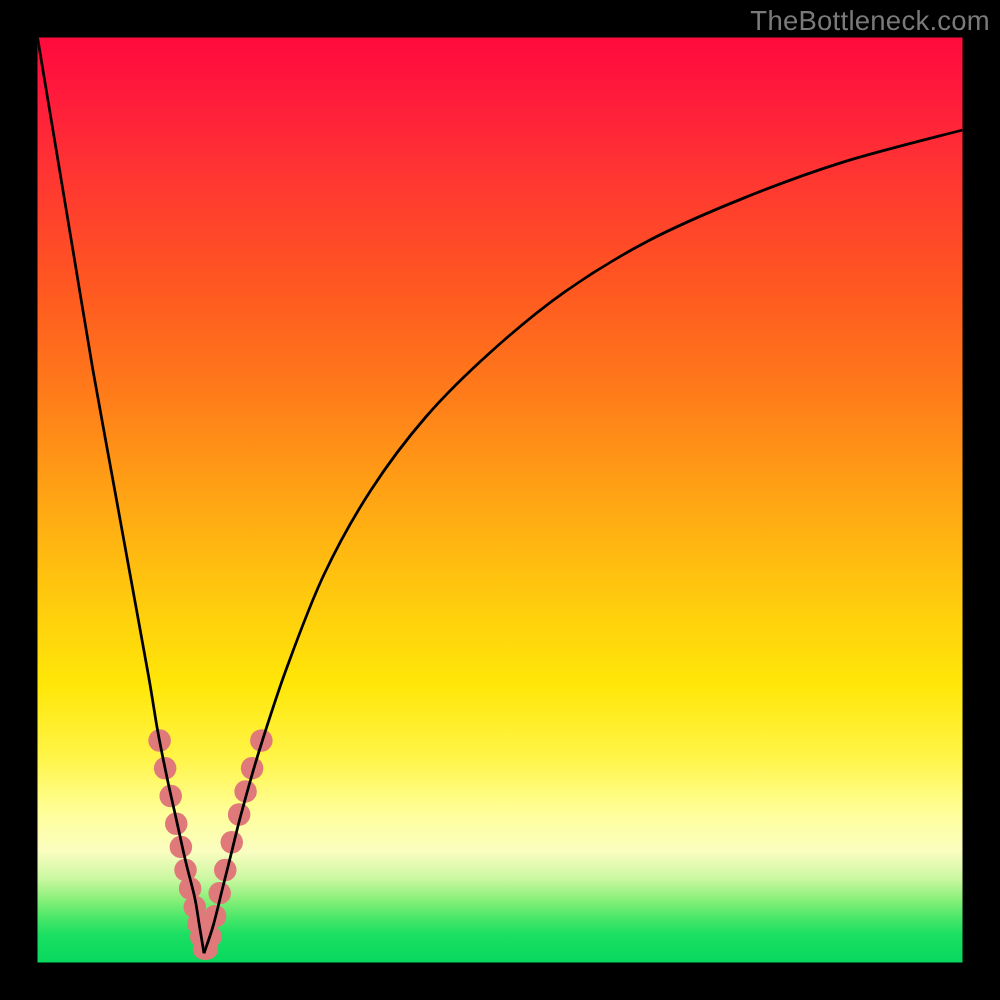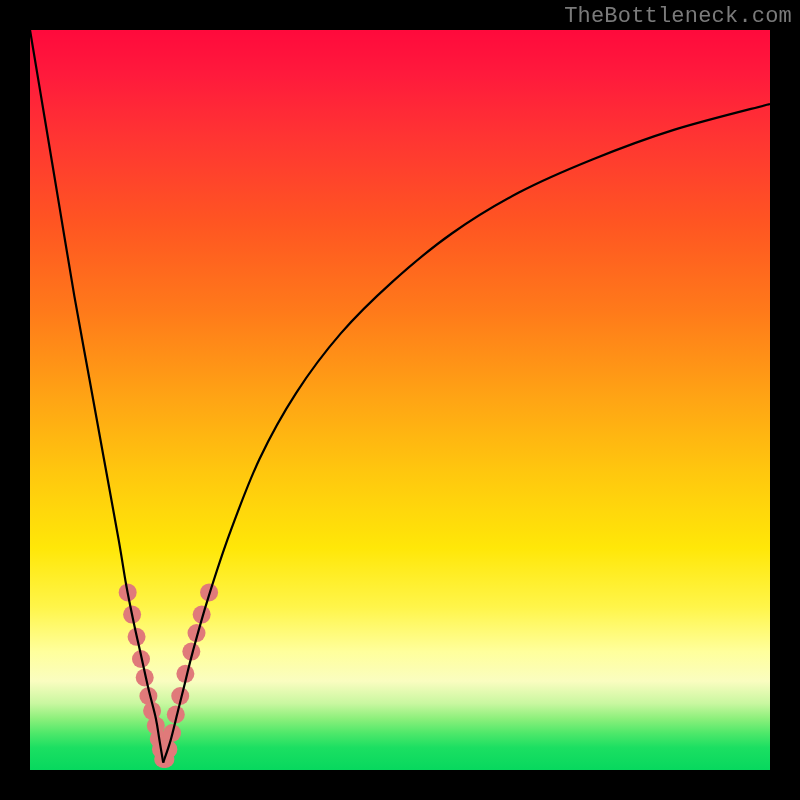--- a/index.html
+++ b/index.html
@@ -9,21 +9,20 @@
     height: 800px;
     overflow: hidden;
     background: #000;
     font-family: Arial, Helvetica, sans-serif;
   }
   .frame {
     position: relative;
     width: 800px;
     height: 800px;
     background: #000;
-    font-family: Liberation Mono, monospace;
   }
   .plot {
     position: absolute;
     left: 30px;
     top: 30px;
     width: 740px;
     height: 740px;
     
     background: linear-gradient(
       to bottom,

